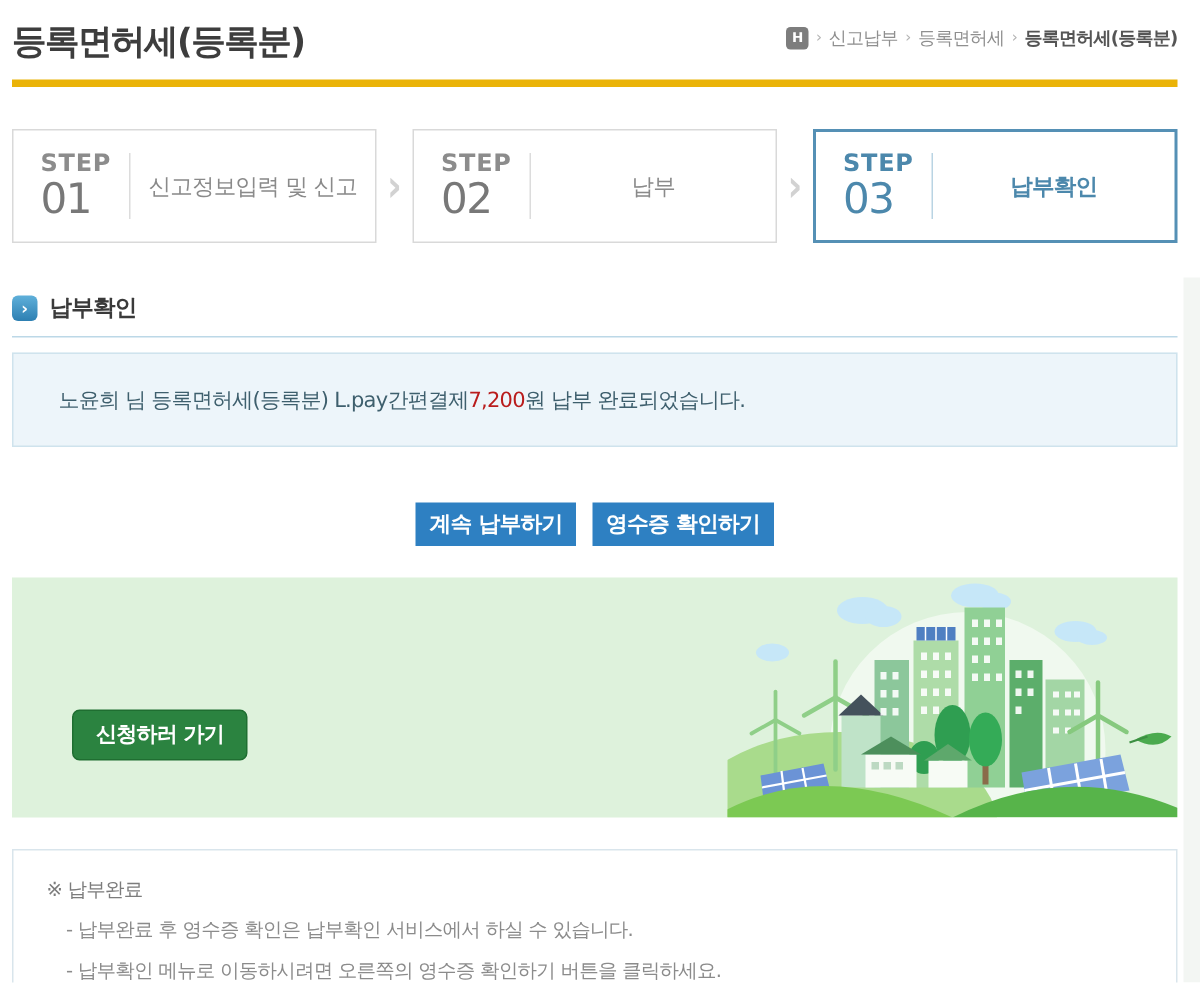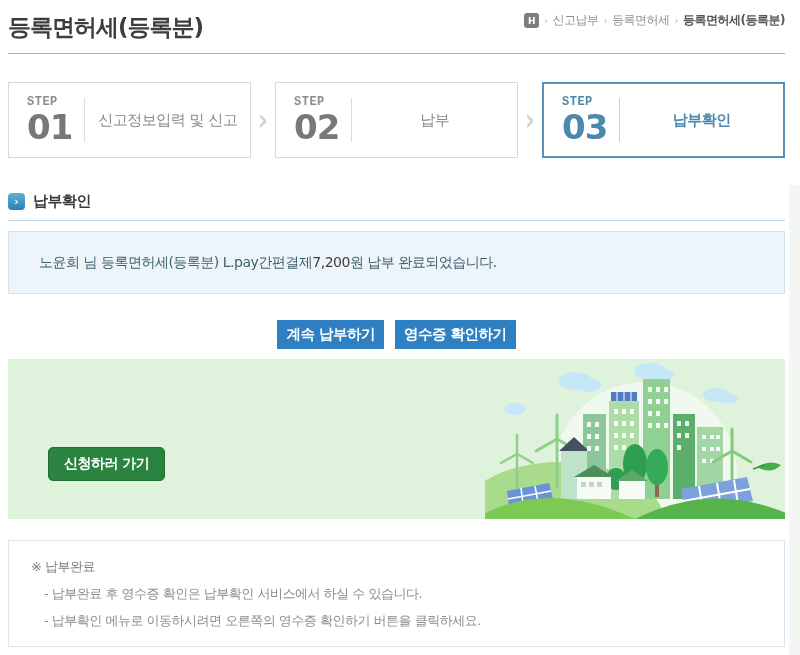--- a/index.html
+++ b/index.html
@@ -6,39 +6,39 @@
   html,body { width:800px; height:655px; background:#fff; overflow:hidden;
     font-family:"DejaVu Sans","Liberation Sans",sans-serif; }
   .page { position:relative; width:800px; height:655px; background:#fff; }
   .content { position:absolute; left:8px; top:0; width:777px; }
 
   
   .edge-strip { position:absolute; right:0; top:185px; width:11px; height:470px;
     background:#f3f6f3; }
 
   
-  .header { display:flex; justify-content:space-between; align-items:flex-start;
-    padding:12px 0 10px 0; border-bottom:1px solid #eab308; }
+  .header { display:flex; justify-content:space-between; align-items:center;
+    padding:12px 0 10px 0; border-bottom:5px solid #eab308; }
   .page-title { font-size:23px; font-weight:bold; color:#3d3d3d; letter-spacing:-1px; }
   .breadcrumb { display:flex; align-items:center; gap:5px; font-size:12px;
     color:#8f8f8f; padding-bottom:4px; letter-spacing:-0.5px; }
   .crumb-home { display:inline-flex; align-items:center; justify-content:center;
     width:15px; height:15px; background:#7d7d7d; border-radius:3px; color:#fff;
     font-size:9px; font-weight:bold; }
   .crumb-sep { color:#b5b5b5; font-size:10px; }
   .crumb-current { font-weight:bold; color:#555; }
 
   
   .steps { display:flex; align-items:center; margin-top:28px; }
   .step-box { flex:0 0 243px; height:76px; background:#fff; border:1px solid #d9d9d9;
     display:flex; align-items:center; padding:0 0 0 18px; }
   .step-box.active { border:2px solid #5590b5; }
   .step-head { display:flex; flex-direction:column; line-height:1; padding-right:12px; }
-  .step-word { font-size:12px; font-weight:bold; color:#8c8c8c; letter-spacing:0.5px;font-family:Liberation Mono, monospace; }
-  .step-num { font-size:34px; font-weight:bold; color:#787878; margin-top:2px; letter-spacing:-1px; }
+  .step-word { font-size:16px; font-weight:bold; color:#8c8c8c; letter-spacing:0.5px; }
+  .step-num { font-size:28px; font-weight:normal; color:#787878; margin-top:2px; letter-spacing:-1px; }
   .step-divider { width:1px; height:44px; background:#dcdcdc; }
   .step-title { flex:1; text-align:center; font-size:15px; color:#8a8a8a;
     letter-spacing:-0.5px; max-width:150px; margin:0 auto; line-height:1.35; }
   .step-box.active .step-word, .step-box.active .step-num,
   .step-box.active .step-title { color:#4c88ac; }
   .step-box.active .step-title { font-weight:bold; }
   .step-box.active .step-divider { background:#b9d4e3; }
   .step-arrow { flex:1; text-align:center; color:#d2d2d2; font-size:24px;
     font-weight:bold; transform:scaleY(1.25); }
 
@@ -48,26 +48,26 @@
   .section-icon { display:inline-flex; align-items:center; justify-content:center;
     width:17px; height:17px; border-radius:4px;
     background:linear-gradient(180deg,#5fb0da 0%,#2d7fb2 100%);
     color:#fff; font-size:11px; font-weight:bold; }
   .section-title { font-size:15px; font-weight:bold; color:#3a3a3a; letter-spacing:-0.5px; }
 
   
   .msg-box { margin-top:10px; height:63px; background:#edf5fa; border:1px solid #cfe3ed;
     display:flex; align-items:center; padding-left:30px; }
   .msg-text { font-size:14px; color:#3e5f6d; letter-spacing:-0.5px; }
-  .msg-amount { color:#404040; }
+  .msg-amount { color:#b91c1c; }
 
   
   .actions { margin-top:25px; text-align:center; }
   .btn-blue { display:inline-block; background:#2e80c2; color:#fff; border:none;
-    font-size:14.5px; font-weight:bold; padding:5px 9px; margin:1px 3px; cursor:pointer;
+    font-size:14.5px; font-weight:bold; padding:5px 9px; margin:12px 3px; cursor:pointer;
     letter-spacing:-0.5px; font-family:inherit; }
 
   
   .banner { position:relative; margin-top:9px; height:160px; background:#def2dc;
     overflow:hidden; }
   .banner-text { position:absolute; left:40px; top:24px; font-size:15px; font-weight:600;
     color:#4a4a4a; line-height:1.75; letter-spacing:-0.5px; z-index:2; }
   .txt-green { color:#3ba23b; font-weight:bold; }
   .txt-orange { color:#f0762e; font-weight:bold; }
   .banner-btn { position:absolute; left:40px; top:88px; background:#2b8340;

